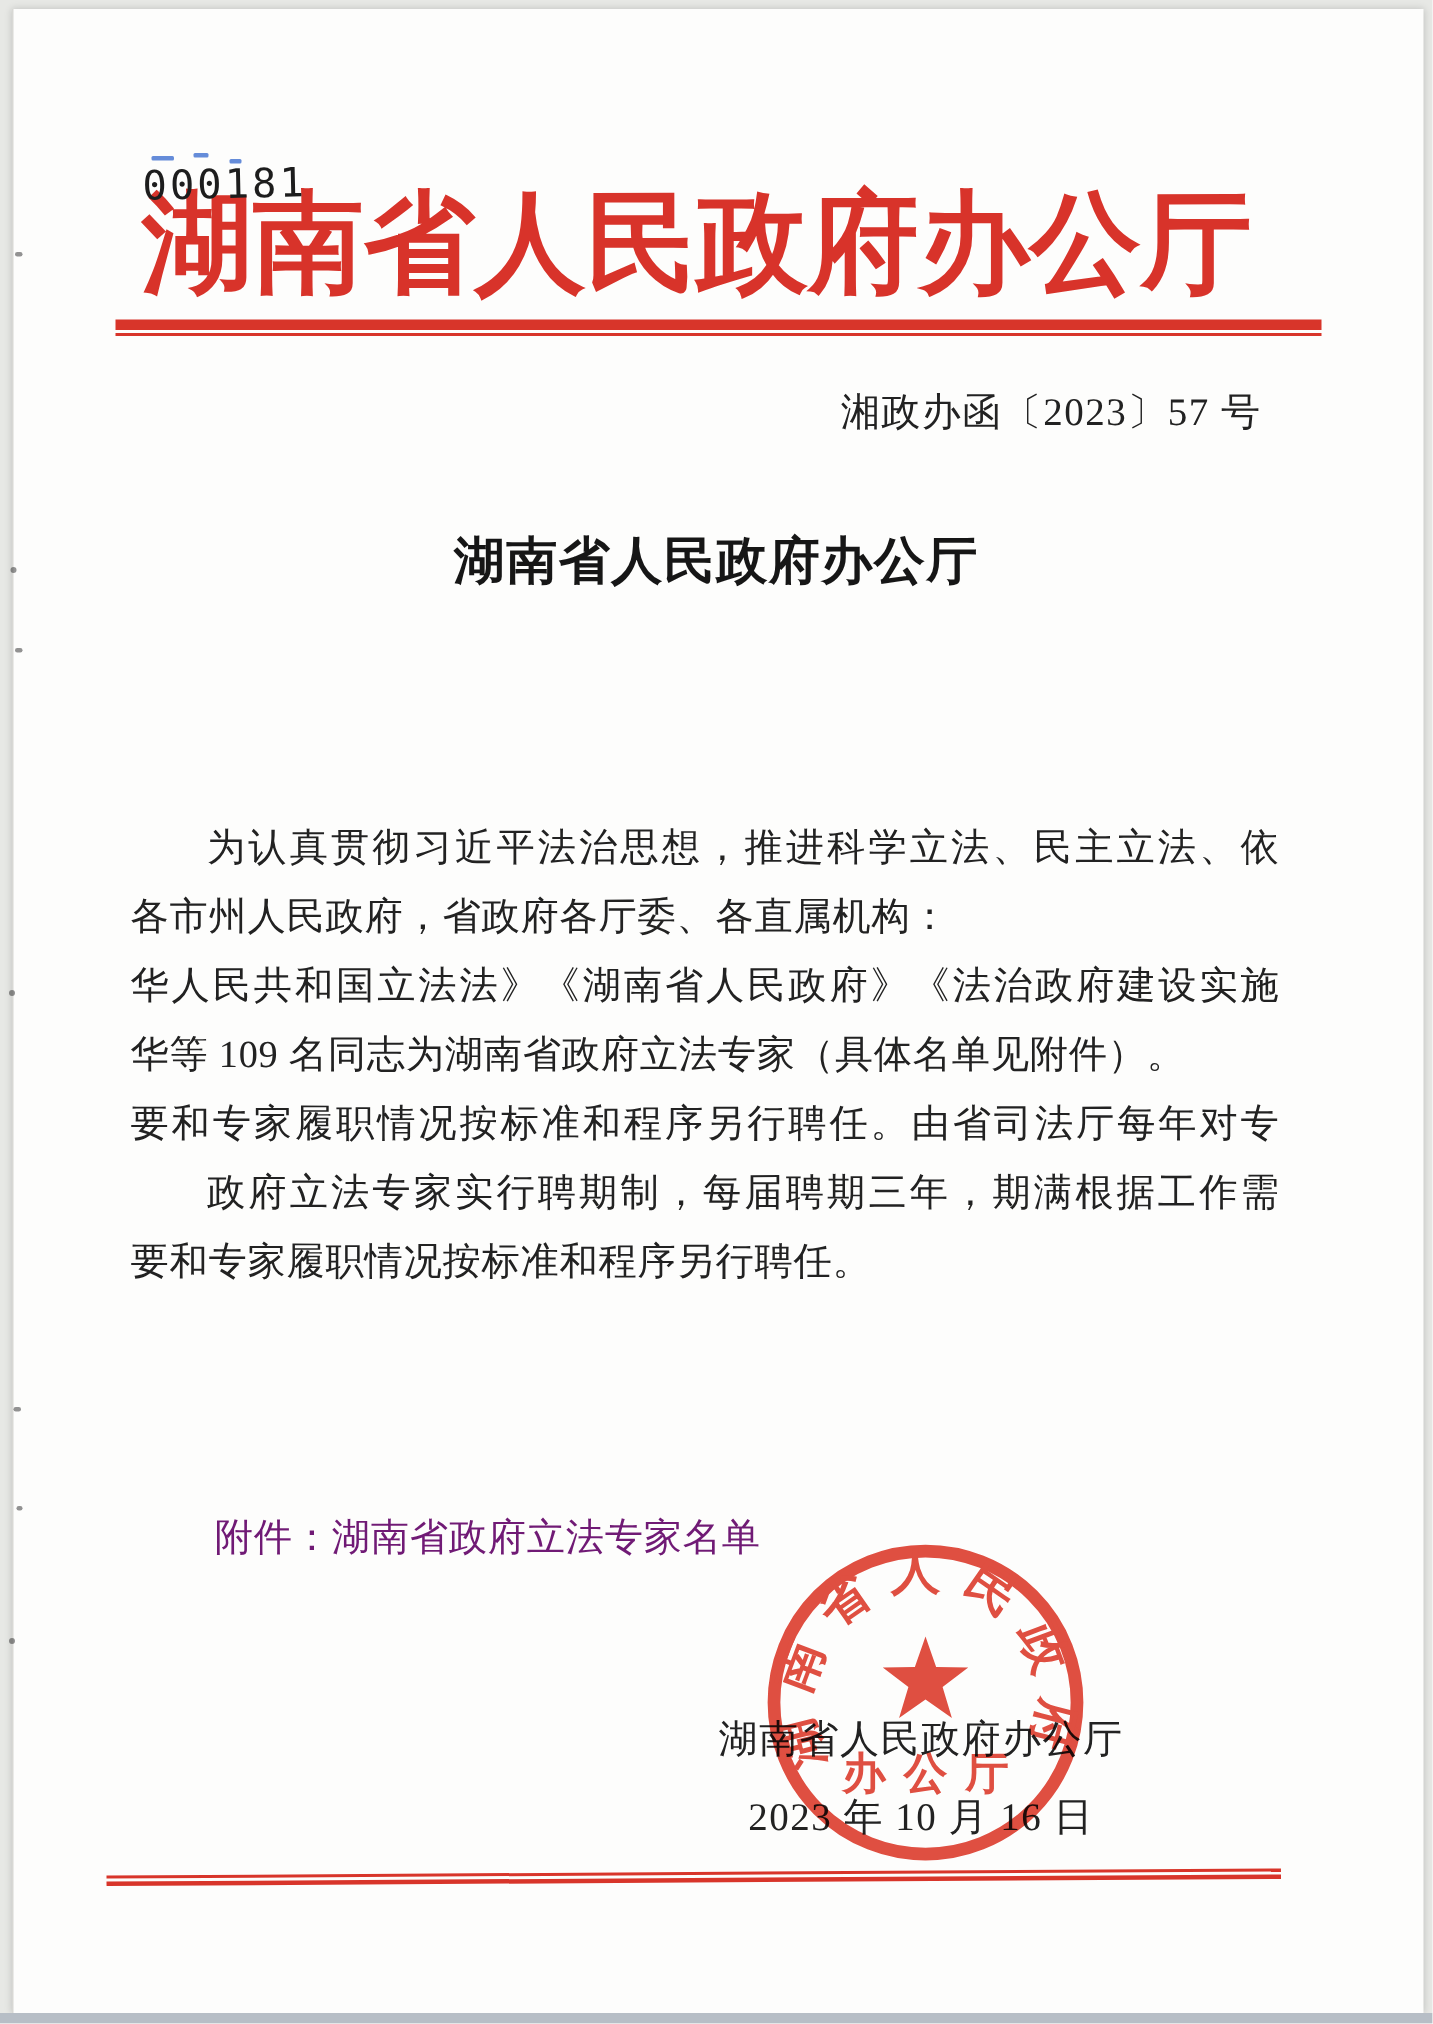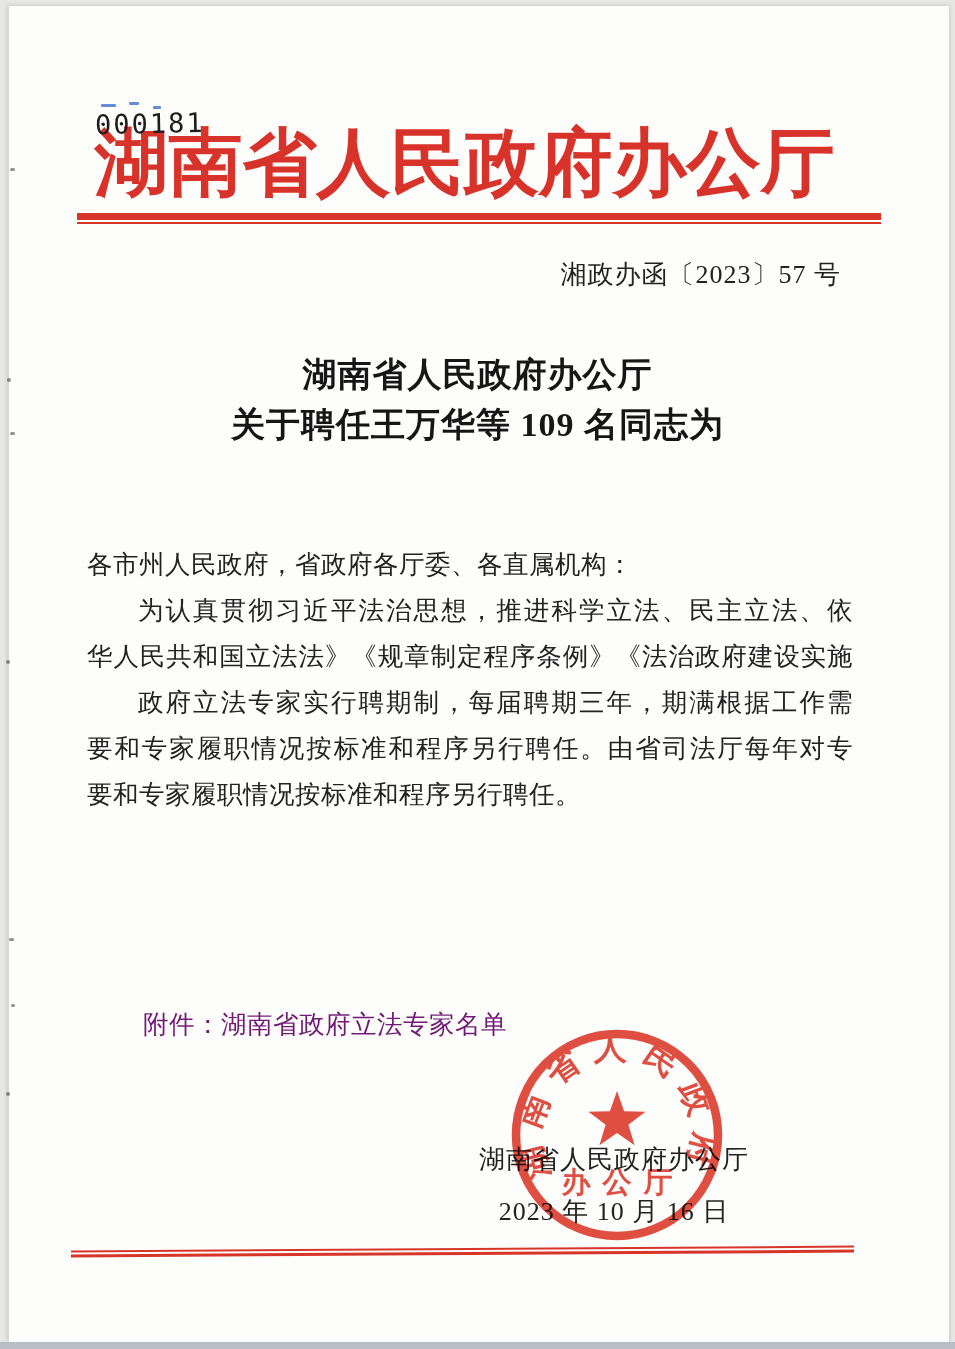--- a/index.html
+++ b/index.html
@@ -98,29 +98,29 @@
 <div class="head-rule">
   <div class="thick"></div>
   <div class="gap"></div>
   <div class="thin"></div>
 </div>
 
 <div class="docnum">湘政办函〔2023〕57 号</div>
 
 <div class="doc-title">
   <div>湖南省人民政府办公厅</div>
-  <div>关于聘任王万华等 109 名同志为</div>
 </div>
 
 <div class="bodytext">
+  <div class="bl just indent">为认真贯彻习近平法治思想，推进科学立法、民主立法、依</div>
   <div class="bl">各市州人民政府，省政府各厅委、各直属机构：</div>
-  <div class="bl just indent">为认真贯彻习近平法治思想，推进科学立法、民主立法、依</div>
-  <div class="bl just">华人民共和国立法法》《规章制定程序条例》《法治政府建设实施</div>
+  <div class="bl just">华人民共和国立法法》《湖南省人民政府》《法治政府建设实施</div>
+  <div class="bl">华等 109 名同志为湖南省政府立法专家（具体名单见附件）。</div>
+  <div class="bl just">要和专家履职情况按标准和程序另行聘任。由省司法厅每年对专</div>
   <div class="bl just indent">政府立法专家实行聘期制，每届聘期三年，期满根据工作需</div>
-  <div class="bl just">要和专家履职情况按标准和程序另行聘任。由省司法厅每年对专</div>
   <div class="bl">要和专家履职情况按标准和程序另行聘任。</div>
 </div>
 
 <div class="attachment">附件：湖南省政府立法专家名单</div>
 
 <div class="signature">湖南省人民政府办公厅</div>
 <div class="docdate">2023 年 10 月 16 日</div>
 
 <svg class="seal" viewBox="0 0 212 212">
   <circle cx="106" cy="106" r="101" fill="none" stroke="#de3b2d" stroke-width="8.5"></circle>

